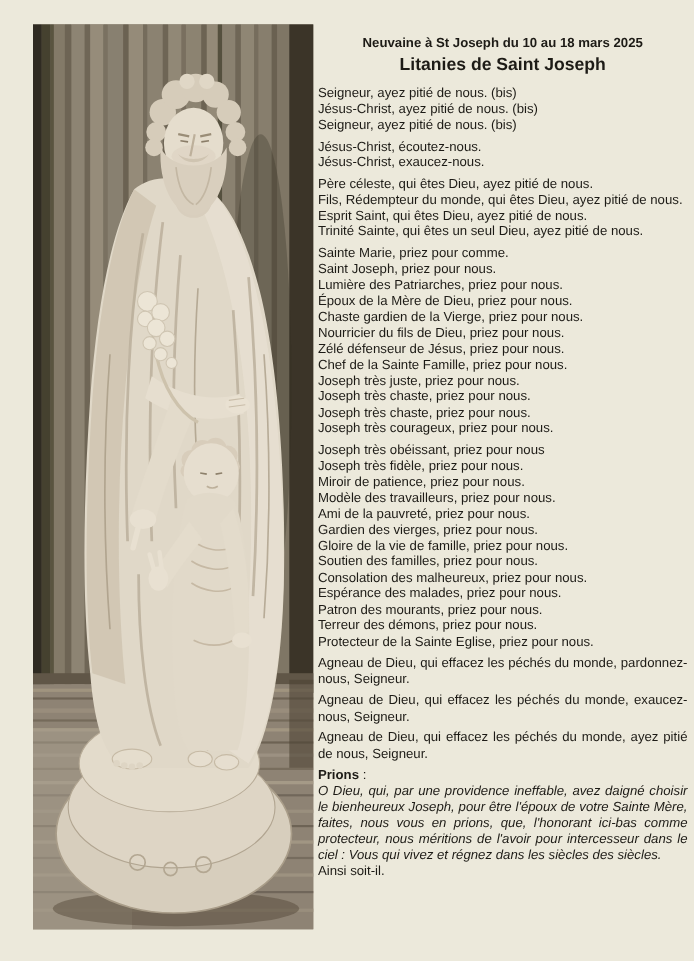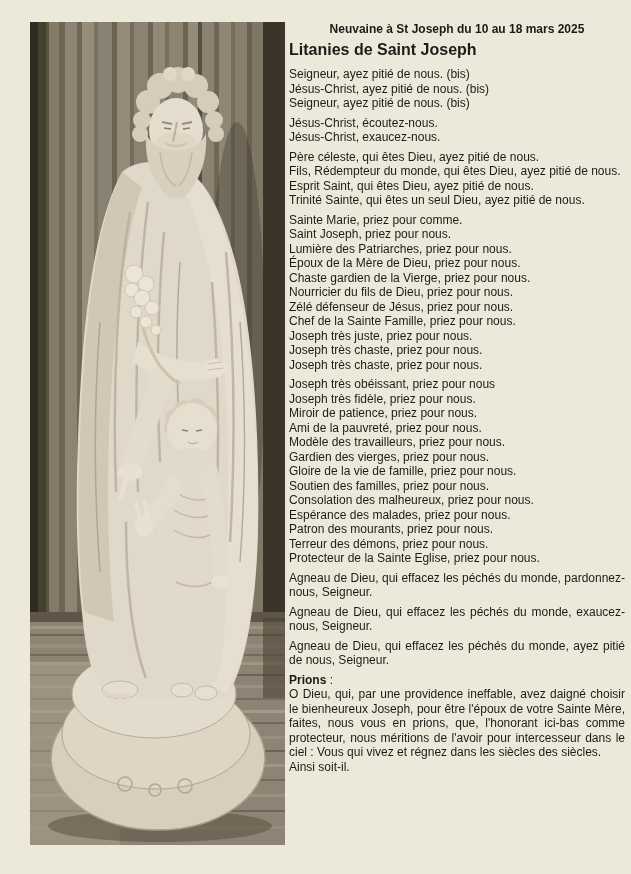--- a/index.html
+++ b/index.html
@@ -16,30 +16,30 @@
     position:absolute; left:30px; top:22px;
     width:255px; height:823px; display:block;
   }
   .textcol {
     position:absolute; left:289px; top:14px; width:336px;
     font-size:12px; line-height:14.5px;
     padding-top:8px;
   }
   .hdr {
     font-weight:bold; text-align:center;
-    font-size:12px; line-height:14px;
+    font-size:12px; line-height:14px;margin-top:10px;
   }
   .title {
     font-size:16px; line-height:18px; font-weight:bold;
-    margin:5px 0 8px 0;
+    text-align:center; margin:5px 0 8px 0;
   }
   .block { margin:0 0 5px 0; }
   .line  { white-space:normal; }
   .para  { text-align:justify; margin:0 0 5px 0; }
-  .para.nomargin { margin:0; }
+  .para.nomargin { margin:0;font-style:italic; }
   b { font-weight:bold; }
 </style>
 </head>
 <body>
 
 <div class="page">
 
   <svg class="photo" viewBox="0 0 255 823" preserveAspectRatio="none" aria-hidden="true">
     <g>
       <rect width="255" height="823" fill="#7e7666"></rect>
@@ -252,27 +252,28 @@
         <div class="line">Saint Joseph, priez pour nous.</div>
         <div class="line">Lumière des Patriarches, priez pour nous.</div>
         <div class="line">Époux de la Mère de Dieu, priez pour nous.</div>
         <div class="line">Chaste gardien de la Vierge, priez pour nous.</div>
         <div class="line">Nourricier du fils de Dieu, priez pour nous.</div>
         <div class="line">Zélé défenseur de Jésus, priez pour nous.</div>
         <div class="line">Chef de la Sainte Famille, priez pour nous.</div>
         <div class="line">Joseph très juste, priez pour nous.</div>
         <div class="line">Joseph très chaste, priez pour nous.</div>
         <div class="line">Joseph très chaste, priez pour nous.</div>
+        <div class="line">Joseph très courageux, priez pour nous.</div>
       </div>
     <div class="block">
         <div class="line">Joseph très obéissant, priez pour nous</div>
         <div class="line">Joseph très fidèle, priez pour nous.</div>
         <div class="line">Miroir de patience, priez pour nous.</div>
+        <div class="line">Modèle des travailleurs, priez pour nous.</div>
         <div class="line">Ami de la pauvreté, priez pour nous.</div>
-        <div class="line">Modèle des travailleurs, priez pour nous.</div>
         <div class="line">Gardien des vierges, priez pour nous.</div>
         <div class="line">Gloire de la vie de famille, priez pour nous.</div>
         <div class="line">Soutien des familles, priez pour nous.</div>
         <div class="line">Consolation des malheureux, priez pour nous.</div>
         <div class="line">Espérance des malades, priez pour nous.</div>
         <div class="line">Patron des mourants, priez pour nous.</div>
         <div class="line">Terreur des démons, priez pour nous.</div>
         <div class="line">Protecteur de la Sainte Eglise, priez pour nous.</div>
       </div>
 

